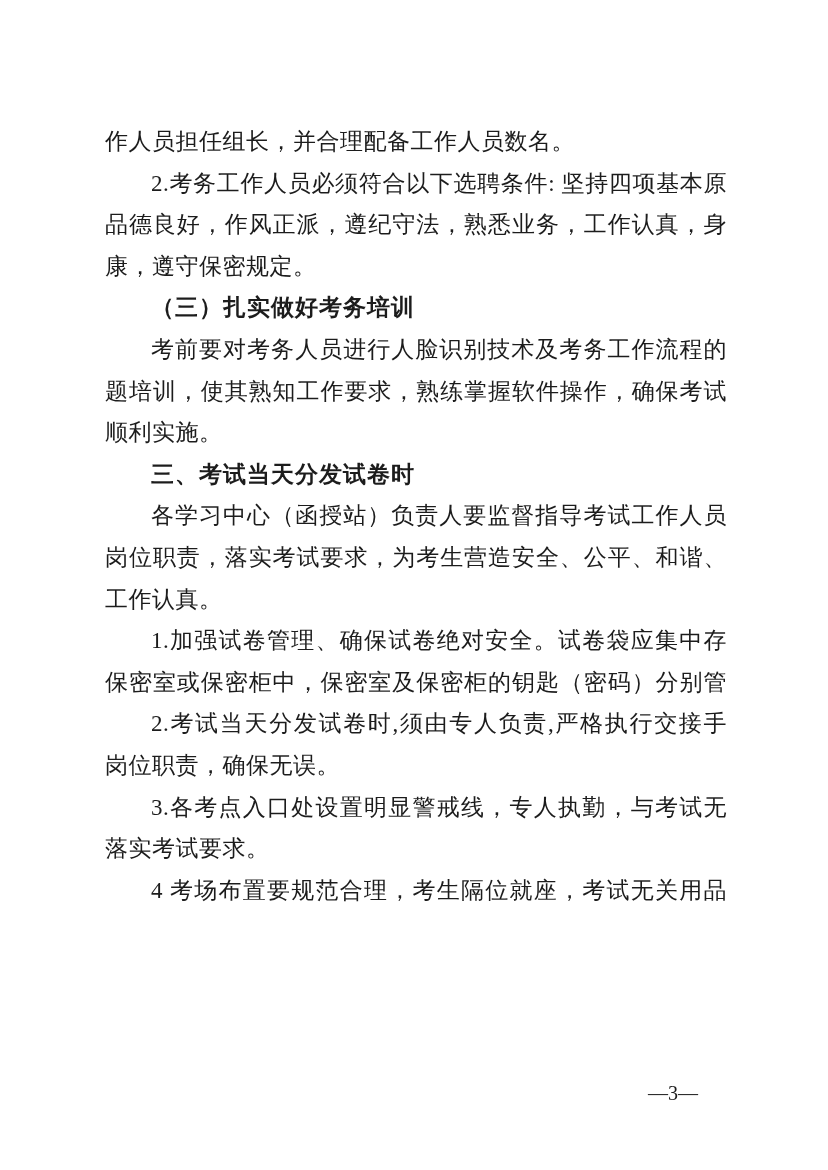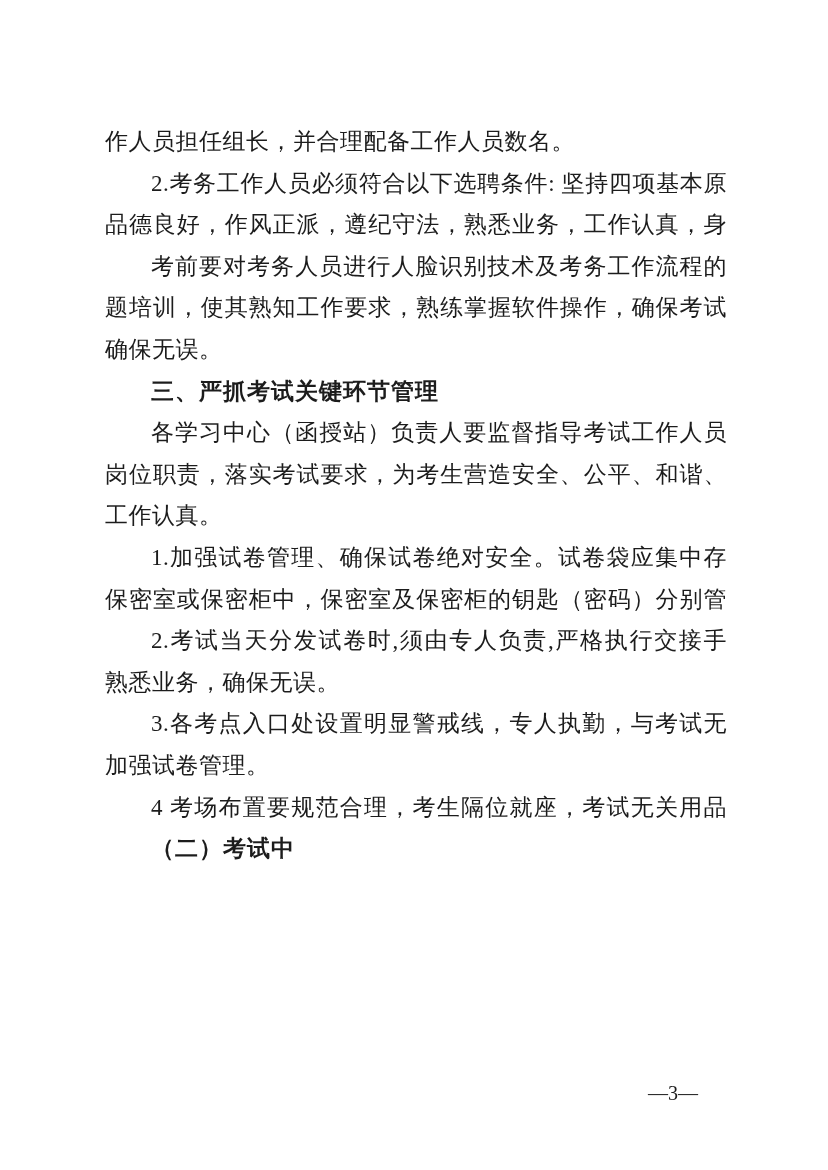--- a/index.html
+++ b/index.html
@@ -54,30 +54,31 @@
   }
 </style>
 </head>
 <body>
 
 <div class="page">
   <div class="textblock">
     <div class="line">作人员担任组长，并合理配备工作人员数名。</div>
     <div class="line ind fill">2.考务工作人员必须符合以下选聘条件: 坚持四项基本原则，</div>
     <div class="line fill">品德良好，作风正派，遵纪守法，熟悉业务，工作认真，身体健</div>
+    <div class="line">康，遵守保密规定。</div>
+    <div class="line heading ind">（三）扎实做好考务培训</div>
     <div class="line ind fill">考前要对考务人员进行人脸识别技术及考务工作流程的专</div>
     <div class="line fill">题培训，使其熟知工作要求，熟练掌握软件操作，确保考试平稳</div>
-    <div class="line">确保无误。</div>
-    <div class="line heading ind">三、严抓考试关键环节管理</div>
+    <div class="line">顺利实施。</div>
+    <div class="line heading ind">三、考试当天分发试卷时</div>
     <div class="line ind fill">各学习中心（函授站）负责人要监督指导考试工作人员履行</div>
     <div class="line fill">岗位职责，落实考试要求，为考生营造安全、公平、和谐、满意</div>
     <div class="line">工作认真。</div>
     <div class="line ind fill">1.加强试卷管理、确保试卷绝对安全。试卷袋应集中存放在</div>
     <div class="line fill">保密室或保密柜中，保密室及保密柜的钥匙（密码）分别管理。</div>
     <div class="line ind fill">2.考试当天分发试卷时,须由专人负责,严格执行交接手续,</div>
-    <div class="line">熟悉业务，确保无误。</div>
+    <div class="line">岗位职责，确保无误。</div>
     <div class="line ind fill">3.各考点入口处设置明显警戒线，专人执勤，与考试无关的</div>
-    <div class="line">加强试卷管理。</div>
+    <div class="line">落实考试要求。</div>
     <div class="line ind fill">4 考场布置要规范合理，考生隔位就座，考试无关用品不得</div>
-    <div class="line heading ind">（二）考试中</div>
   </div>
   <div class="page-number">—3—</div>
 </div>
 
 </body></html>

